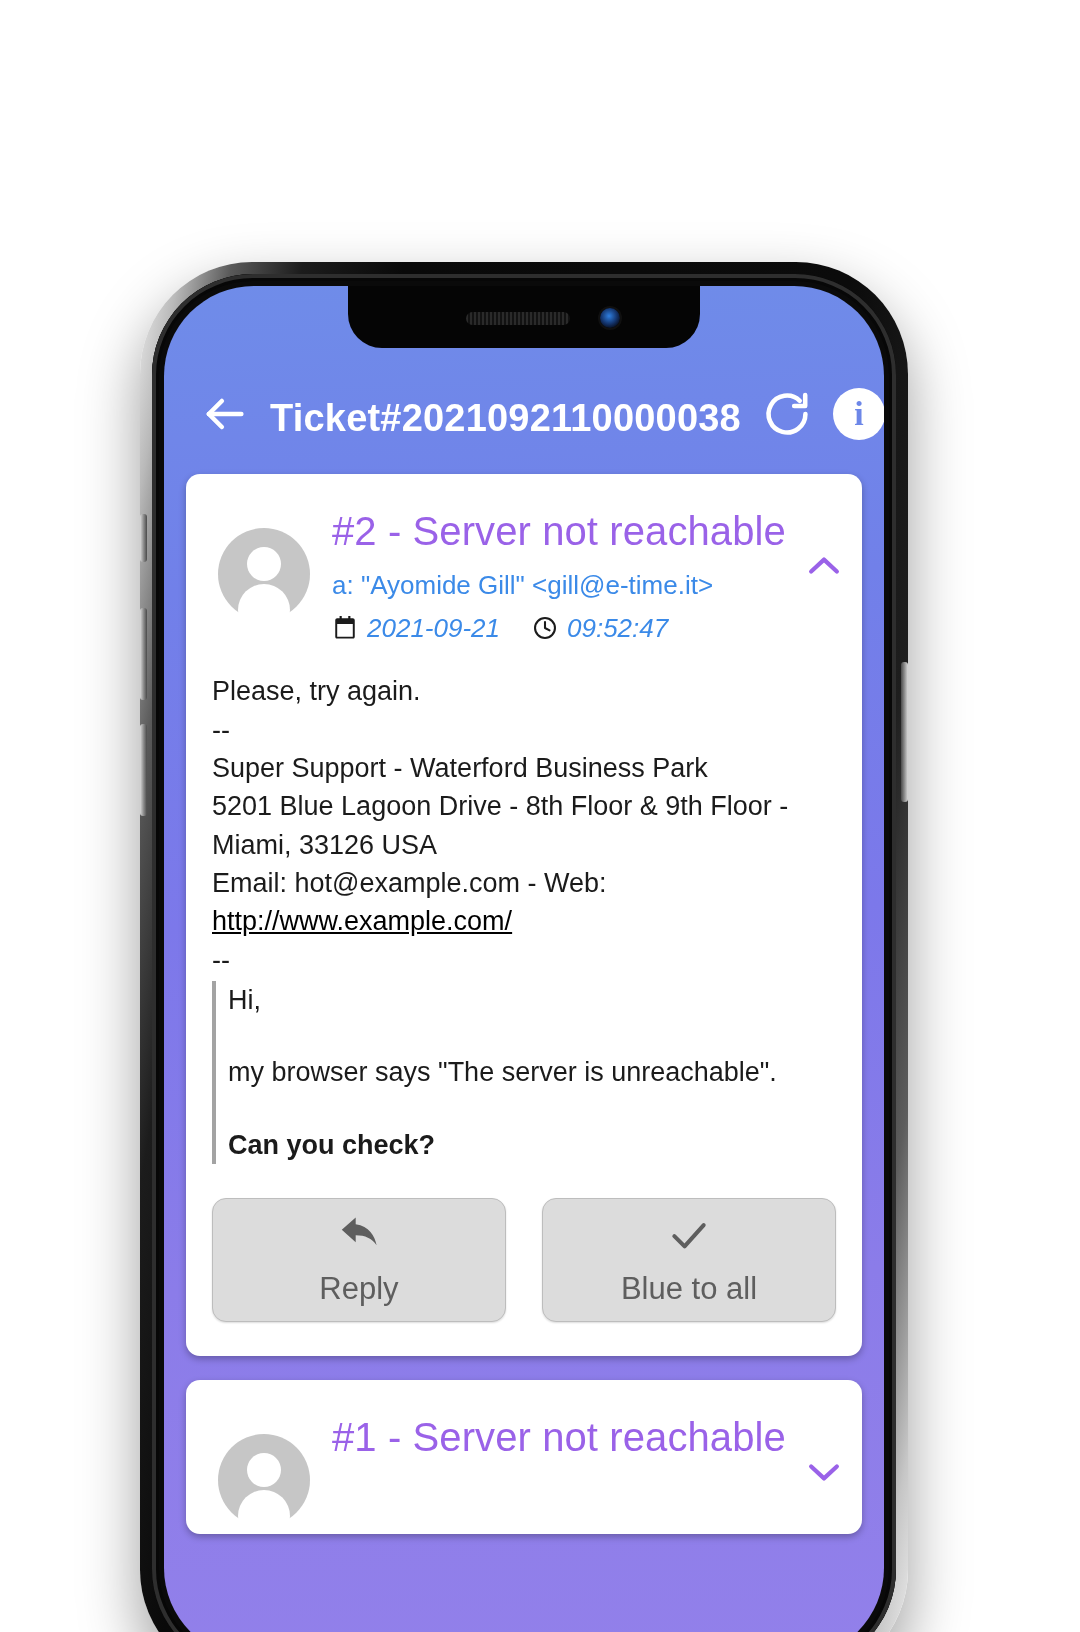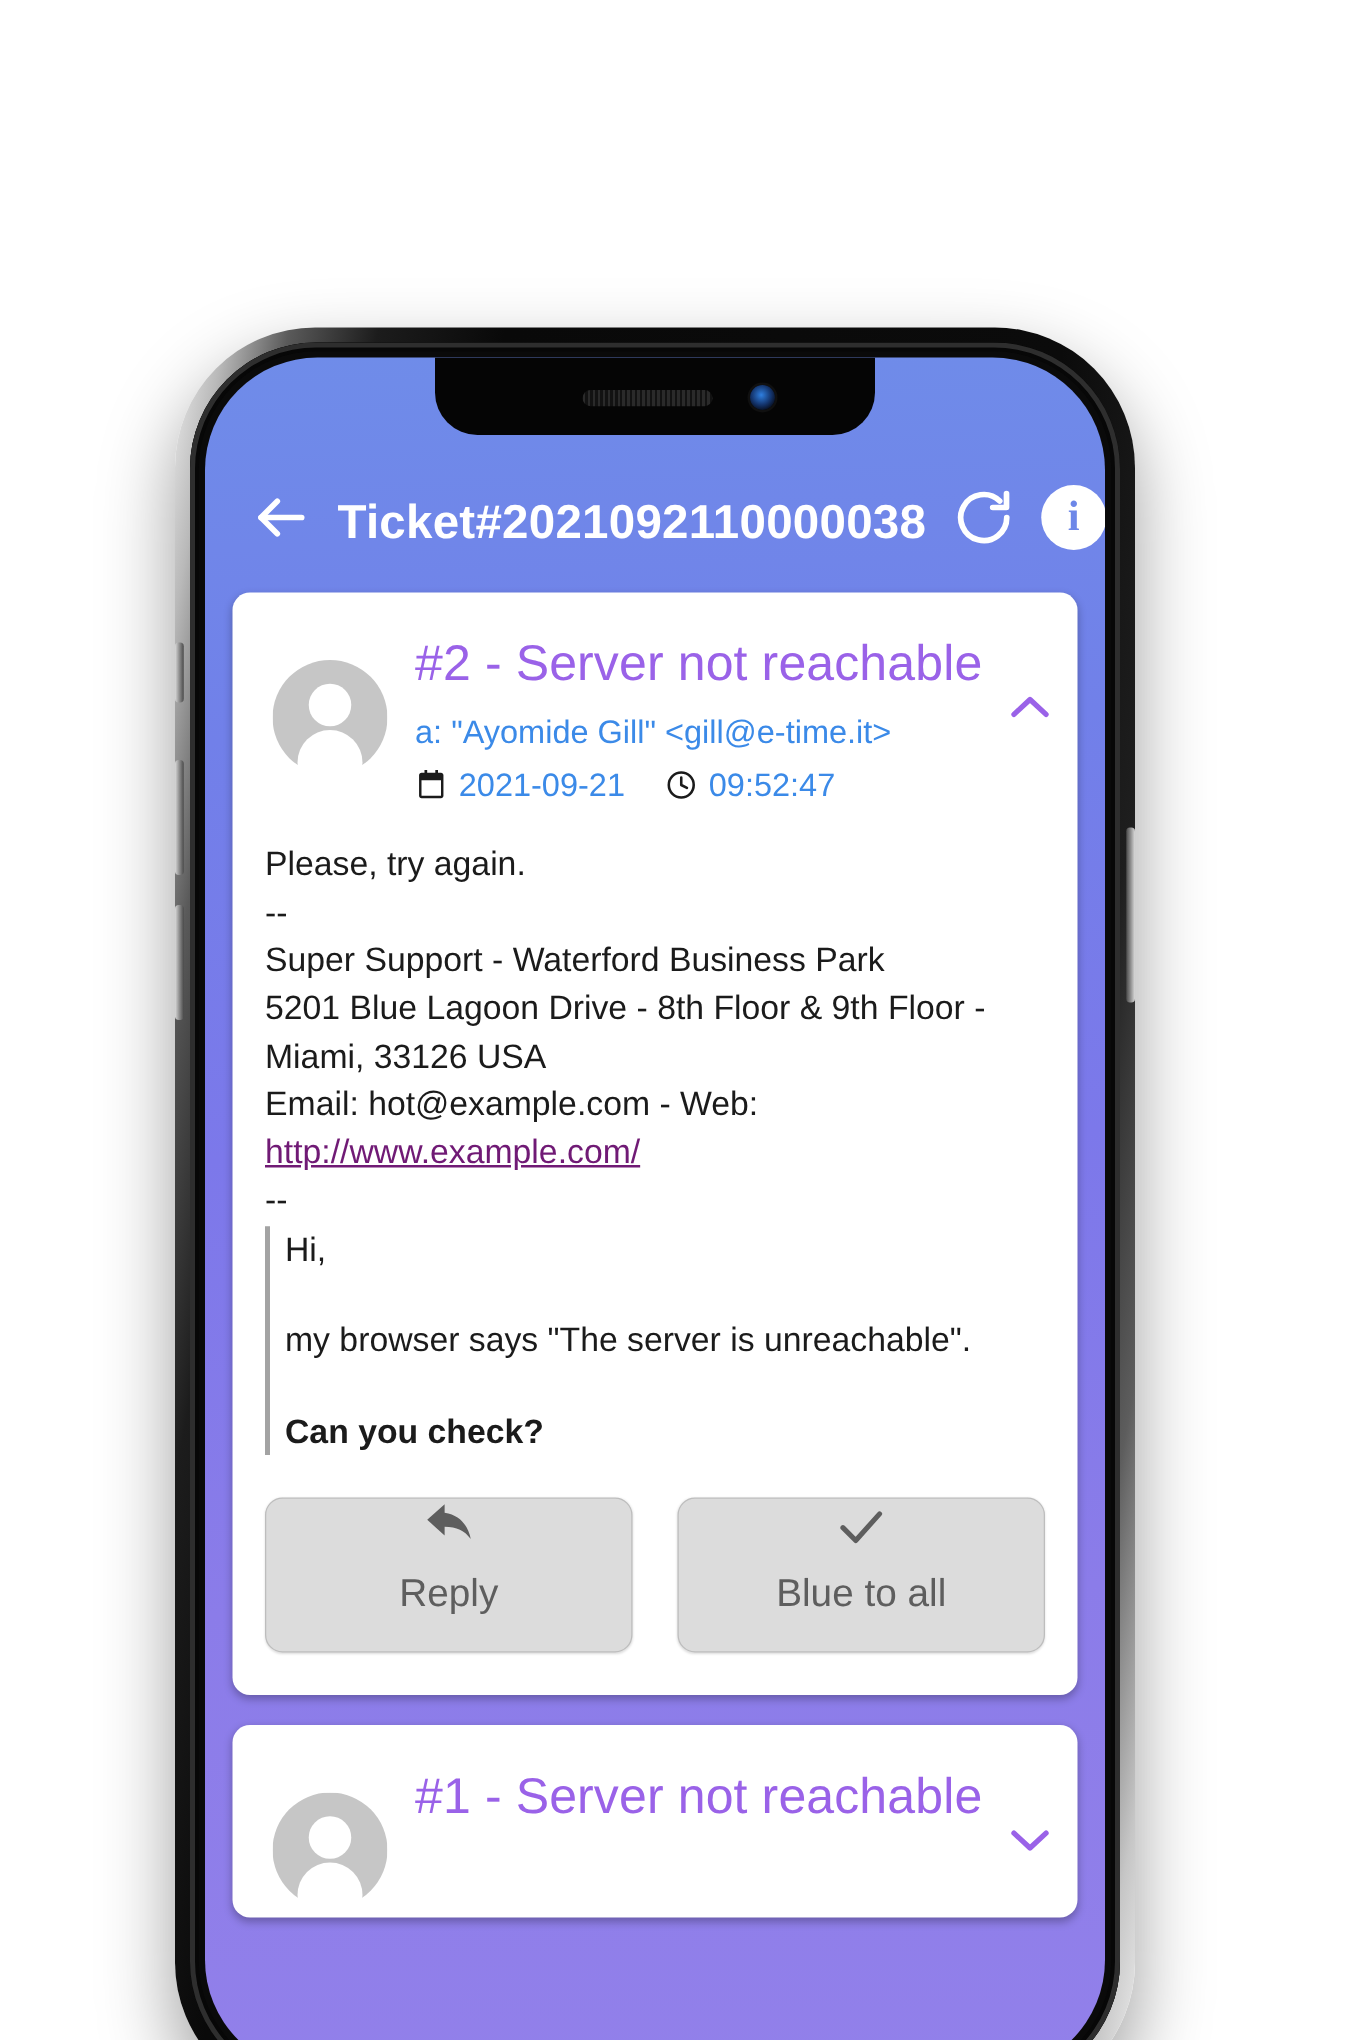--- a/index.html
+++ b/index.html
@@ -96,45 +96,45 @@
   .avatar { width: 92px; height: 92px; flex: 0 0 auto; margin: 18px 22px 0 6px; }
   .head-main { flex: 1 1 auto; min-width: 0; }
   .msg-title {
     color: #9a62e8; font-size: 40px; font-weight: 400; line-height: 1.08;
     margin-bottom: 14px; letter-spacing: .1px;
   }
   .meta-line { font-size: 26px; line-height: 1.42; }
   .meta-blue { color: #3b8ae8; }
   .meta-row {
     display: flex; align-items: center; gap: 9px; margin-top: 6px;
-    font-size: 26px; line-height: 1.4;
+    font-size: 26px; line-height: 1.4; font-style: italic;
   }
   .meta-sep { width: 14px; }
   .chev { width: 44px; height: 44px; flex: 0 0 auto; margin: 34px 2px 0 10px; cursor: pointer; }
 
   .card-body { padding: 18px 26px 10px 26px; }
   .body-text {
     font-size: 27px; line-height: 1.42; color: #1b1b1b;
     white-space: pre-wrap; word-break: break-word;
   }
-  .body-link { color: #701a75; text-decoration: underline; }
+  .body-link { color: #000000; text-decoration: underline; }
   .quote-intro { font-size: 27px; line-height: 1.42; color: #1b1b1b; margin-top: 30px; }
   .quote {
     border-left: 4px solid #a3a3a3; padding-left: 12px; margin-top: 2px;
     font-size: 27px; line-height: 1.42; color: #1b1b1b;
   }
   .quote p { margin: 0 0 34px 0; }
   .quote p:last-child { margin-bottom: 0; font-weight: bold; }
 
   .actions { display: flex; gap: 36px; padding: 24px 26px 34px 26px; }
   .action-btn {
     flex: 1 1 0; height: 124px; border-radius: 14px;
     background: #dcdcdc; border: 1px solid #bdbdbd;
     box-shadow: 0 1px 2px rgba(0,0,0,.14);
-    display: flex; flex-direction: column; align-items: center; justify-content: flex-start;
+    display: flex; flex-direction: column; align-items: center; justify-content: center;
     gap: 14px; cursor: pointer;
   }
   .action-label { font-size: 31px; color: #5e5e5e; }
 
   svg { display: block; }
 </style>
 </head>
 <body>
 
 <div class="stage">

